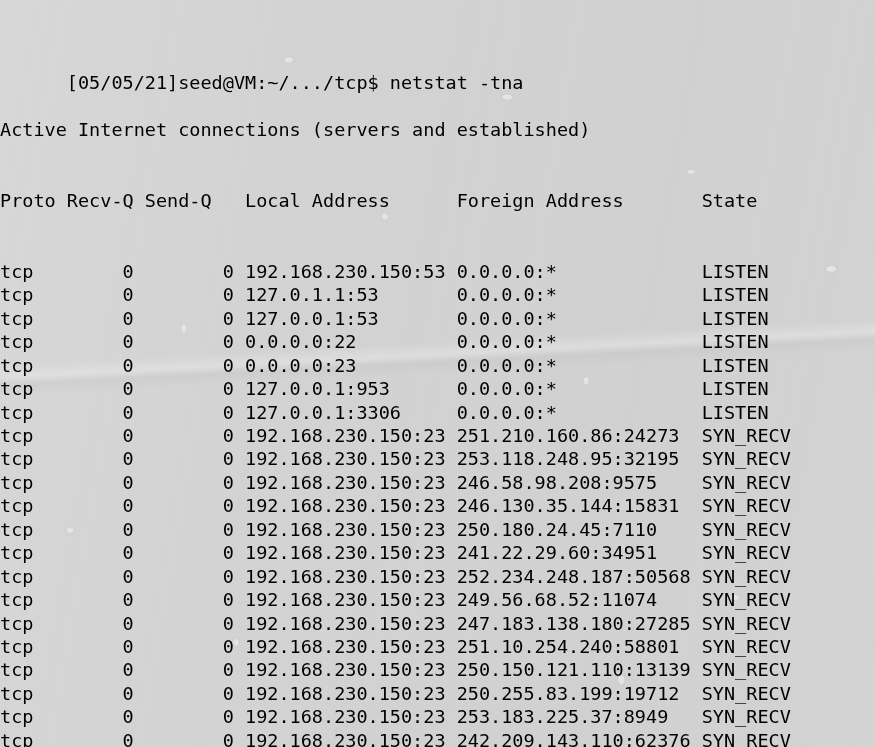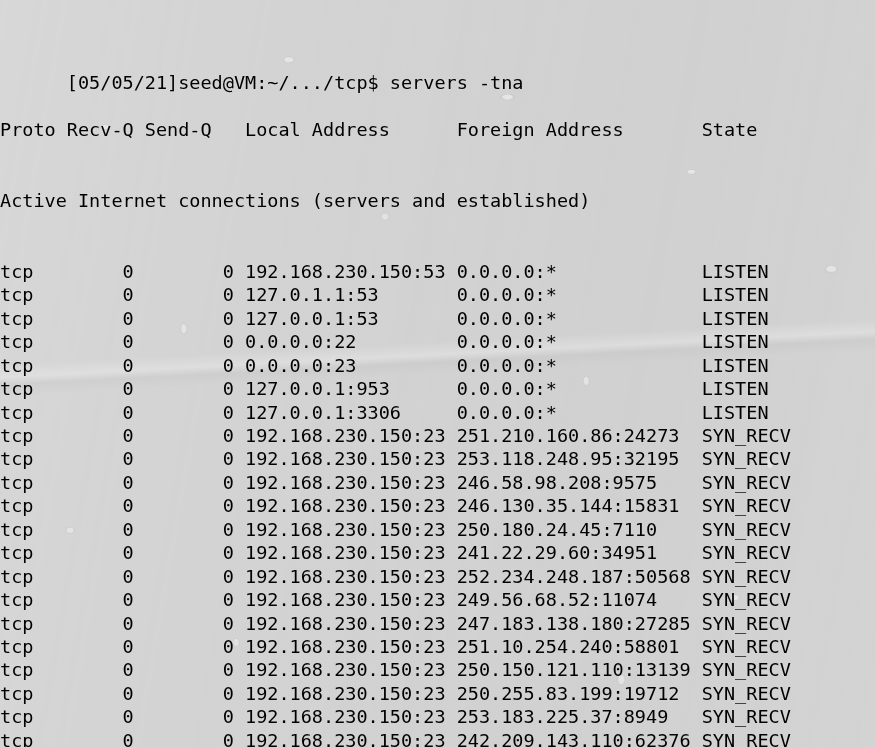--- a/index.html
+++ b/index.html
@@ -71,19 +71,19 @@
   }
 </style>
 </head>
 <body>
 
 <div id="terminal">
   <div id="wallpaper-texture"></div>
 
   <div id="console">
     <div class="line">
-      <span>[05/05/21]seed@VM:~/.../tcp$ </span><span>servers -tna</span>
+      <span>[05/05/21]seed@VM:~/.../tcp$ </span><span>netstat -tna</span>
     </div>
+    <div class="line">Active Internet connections (servers and established)</div>
     <div class="line">Proto Recv-Q Send-Q   Local Address      Foreign Address       State</div>
-    <div class="line">Active Internet connections (servers and established)</div>
     <div id="rows"><div class="line">tcp        0        0 192.168.230.150:53 0.0.0.0:*             LISTEN</div><div class="line">tcp        0        0 127.0.1.1:53       0.0.0.0:*             LISTEN</div><div class="line">tcp        0        0 127.0.0.1:53       0.0.0.0:*             LISTEN</div><div class="line">tcp        0        0 0.0.0.0:22         0.0.0.0:*             LISTEN</div><div class="line">tcp        0        0 0.0.0.0:23         0.0.0.0:*             LISTEN</div><div class="line">tcp        0        0 127.0.0.1:953      0.0.0.0:*             LISTEN</div><div class="line">tcp        0        0 127.0.0.1:3306     0.0.0.0:*             LISTEN</div><div class="line">tcp        0        0 192.168.230.150:23 251.210.160.86:24273  SYN_RECV</div><div class="line">tcp        0        0 192.168.230.150:23 253.118.248.95:32195  SYN_RECV</div><div class="line">tcp        0        0 192.168.230.150:23 246.58.98.208:9575    SYN_RECV</div><div class="line">tcp        0        0 192.168.230.150:23 246.130.35.144:15831  SYN_RECV</div><div class="line">tcp        0        0 192.168.230.150:23 250.180.24.45:7110    SYN_RECV</div><div class="line">tcp        0        0 192.168.230.150:23 241.22.29.60:34951    SYN_RECV</div><div class="line">tcp        0        0 192.168.230.150:23 252.234.248.187:50568 SYN_RECV</div><div class="line">tcp        0        0 192.168.230.150:23 249.56.68.52:11074    SYN_RECV</div><div class="line">tcp        0        0 192.168.230.150:23 247.183.138.180:27285 SYN_RECV</div><div class="line">tcp        0        0 192.168.230.150:23 251.10.254.240:58801  SYN_RECV</div><div class="line">tcp        0        0 192.168.230.150:23 250.150.121.110:13139 SYN_RECV</div><div class="line">tcp        0        0 192.168.230.150:23 250.255.83.199:19712  SYN_RECV</div><div class="line">tcp        0        0 192.168.230.150:23 253.183.225.37:8949   SYN_RECV</div><div class="line">tcp        0        0 192.168.230.150:23 242.209.143.110:62376 SYN_RECV</div></div>
   </div>
 </div>
 
 </body></html>

